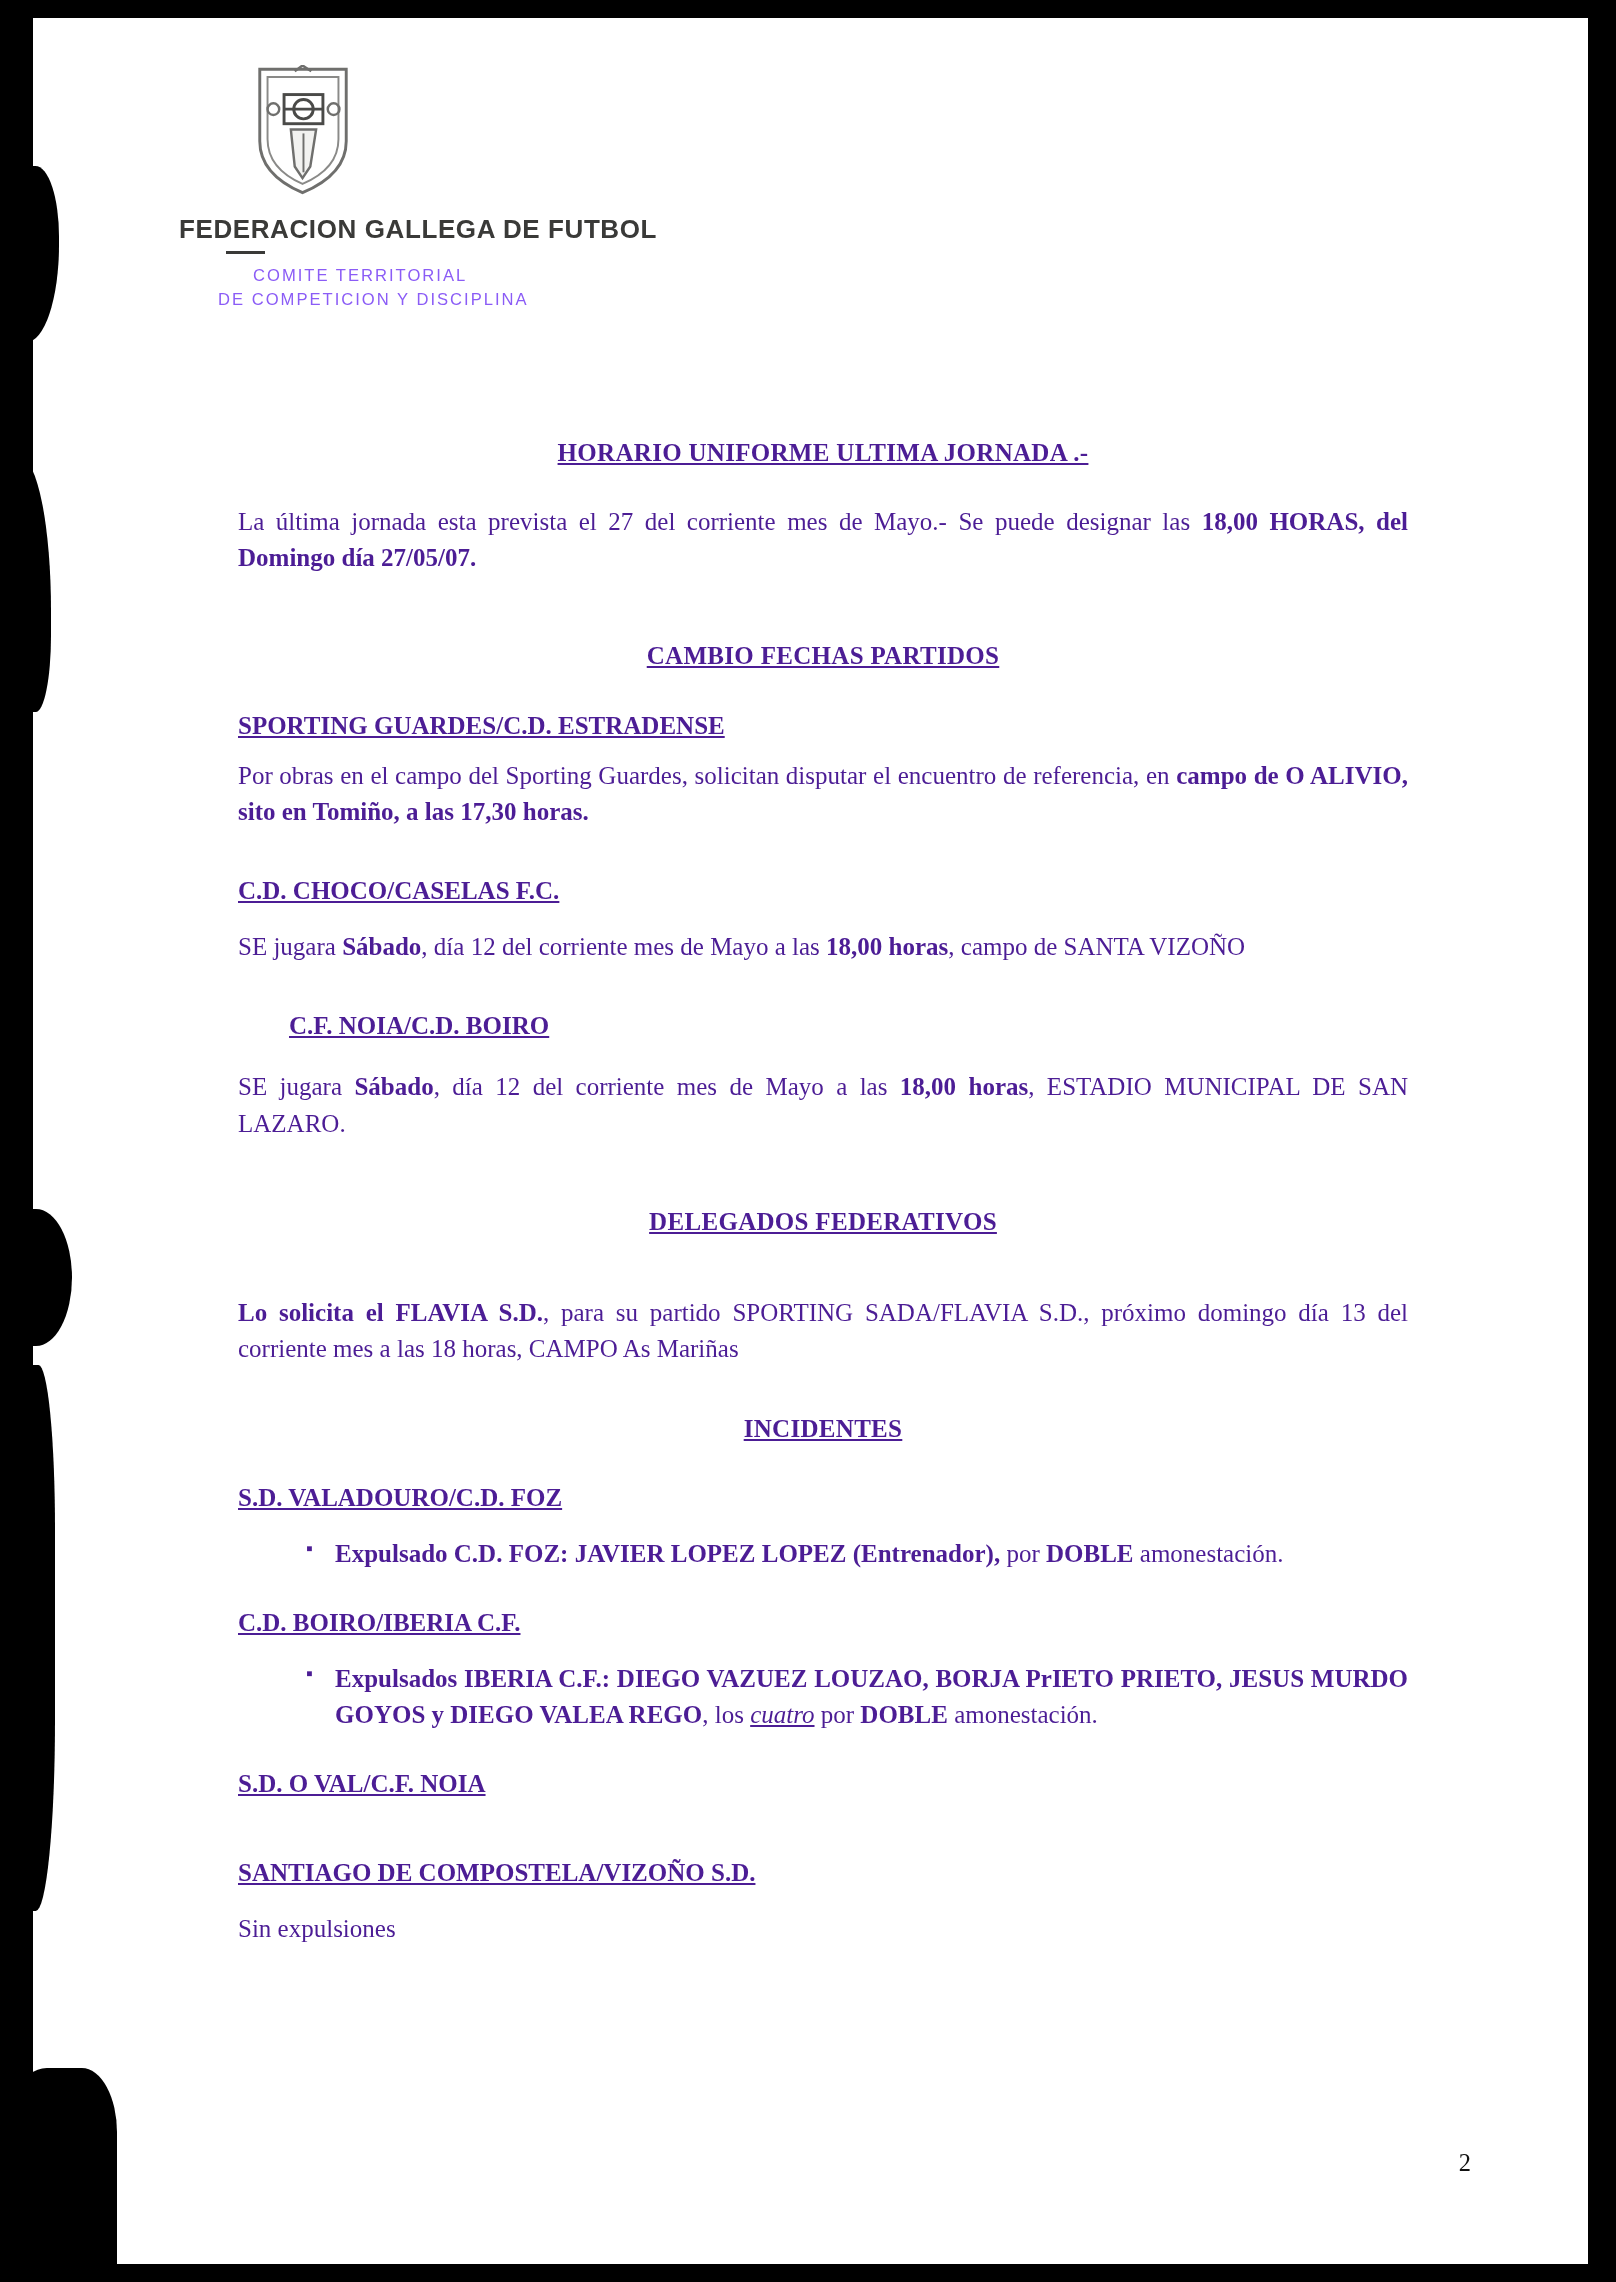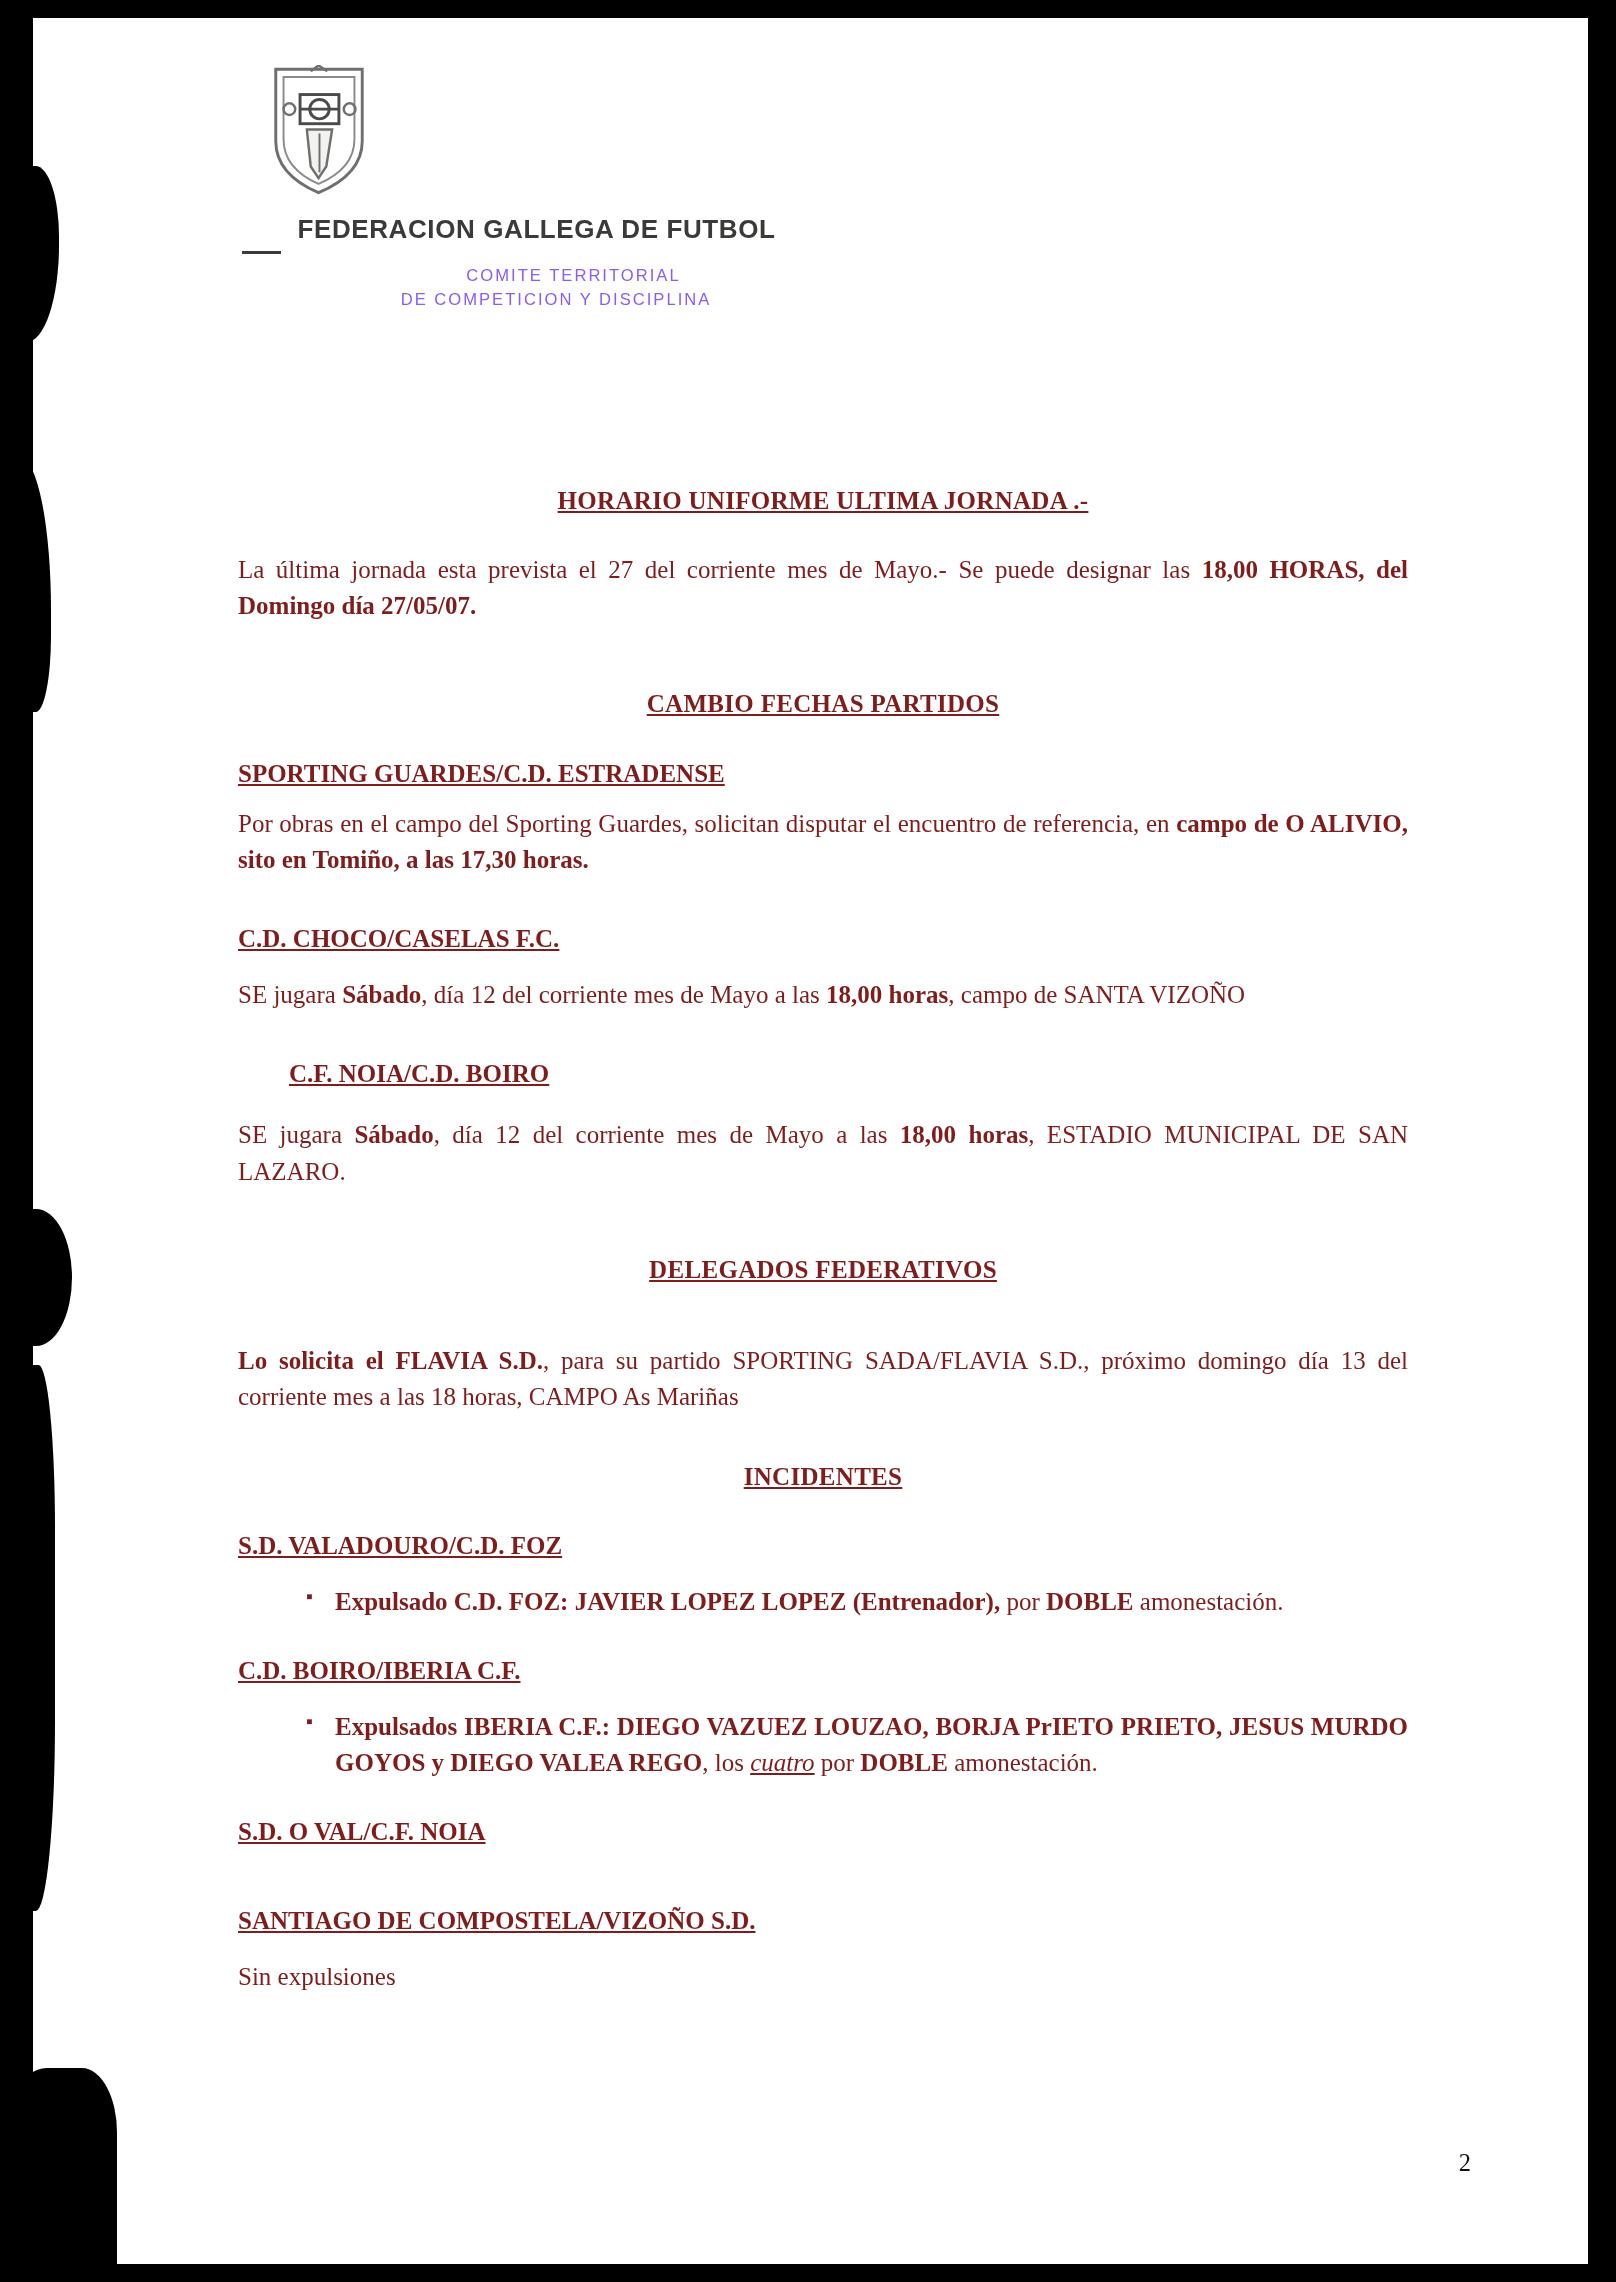--- a/index.html
+++ b/index.html
@@ -29,24 +29,23 @@
   
   .edge {
     position: absolute;
     background: #000000;
     pointer-events: none;
   }
 
   
   #header {
     position: absolute;
-    left: 162px;
+    left: 146px;
     top: 49px;
     width: 683px;
-    text-align: center;
   }
   .crest {
     width: 102px;
     height: 132px;
     margin-left: 73px;
     position: relative;
   }
   .crest svg { display: block; }
 
   .fed-name {
@@ -74,23 +73,22 @@
   .comite-line.l1 { margin-left: 74px; }
   .comite-line.l2 { margin-left: 39px; }
 
   
   #content {
     position: absolute;
     left: 205px;
     top: 419px;
     width: 1170px;
     font-size: 25px;
-    color: #7f1d1d;
+    color: #4c1d95;
     line-height: 1.45;
-    margin-top: 48px;
   }
 
   .h-center {
     text-align: center;
     font-weight: bold;
     text-decoration: underline;
     font-size: 25px;
     letter-spacing: 0.3px;
   }
   .h-left {

